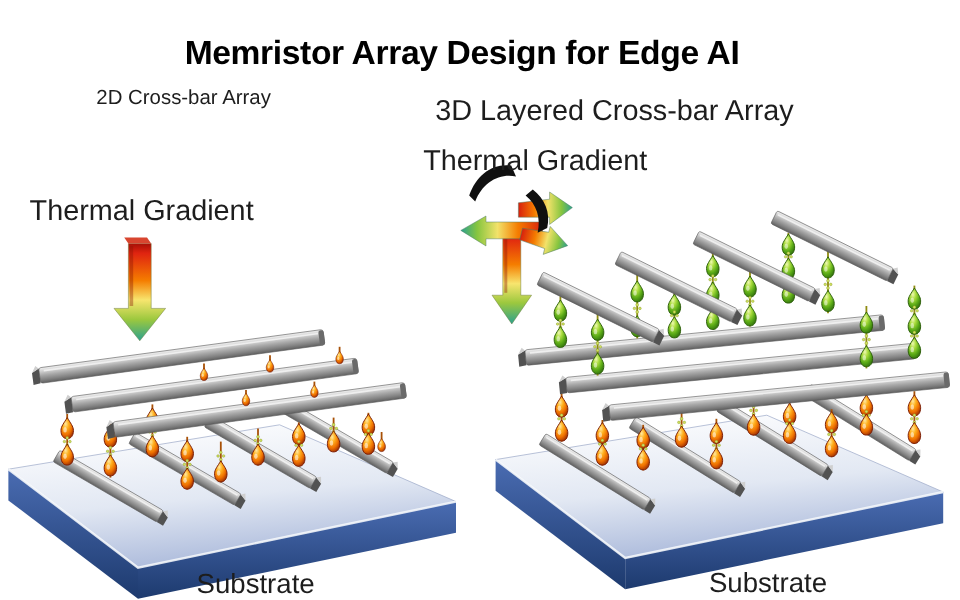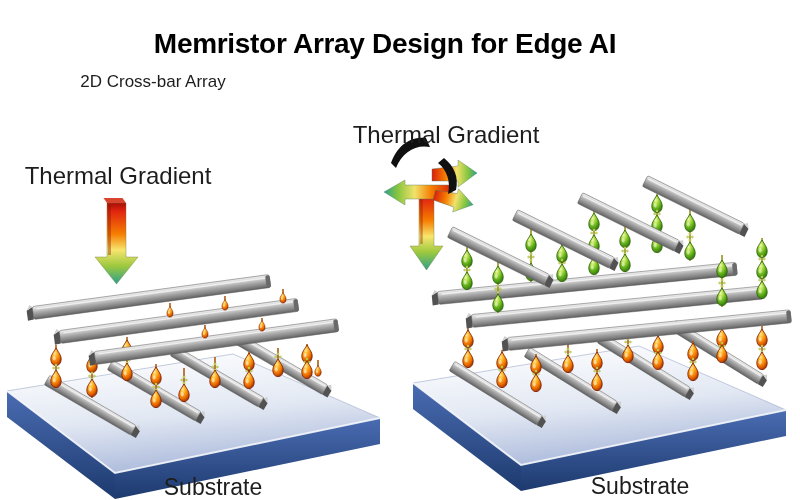--- a/index.html
+++ b/index.html
@@ -475,17 +475,18 @@
       <g transform="translate(434,196) rotate(14)">
         <polygon points="0,-6 22,-8 22,-13 40,-1 22,11 22,6 0,4" fill="url(#gThermR)" stroke="#4c7a62" stroke-width="0.4"></polygon>
       </g>
       <path d="M438,163 C447,170 451,182 448,194 L456,190 C459,177 454,166 444,158 Z" fill="#101010"></path>
     </g>
   </g>
 </svg>
 
   <div class="label title">Memristor Array Design for Edge AI</div>
   <div class="label h-left">2D Cross-bar Array</div>
+  <div class="label h-right">3D Layered Cross-bar Array</div>
   <div class="label t-left">Thermal Gradient</div>
   <div class="label t-right">Thermal Gradient</div>
   <div class="label s-left">Substrate</div>
   <div class="label s-right">Substrate</div>
 </div>
 
 </body></html>

